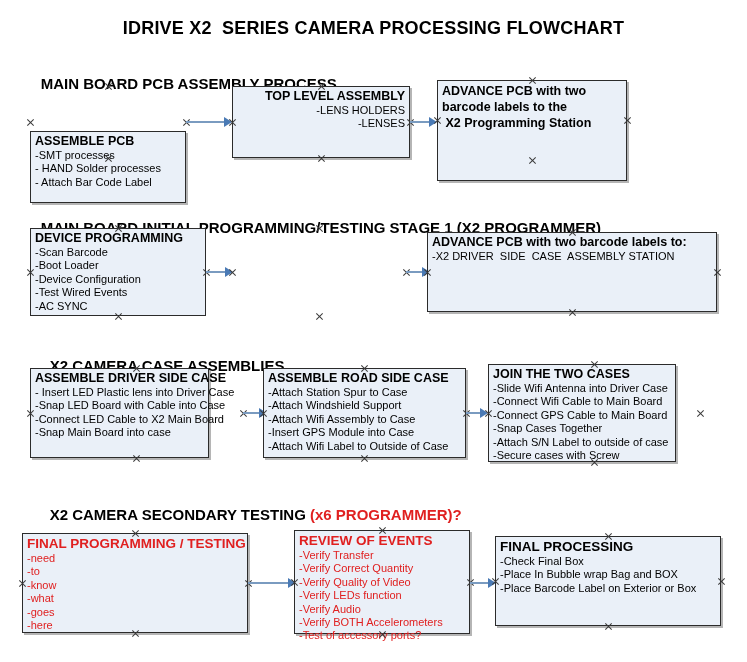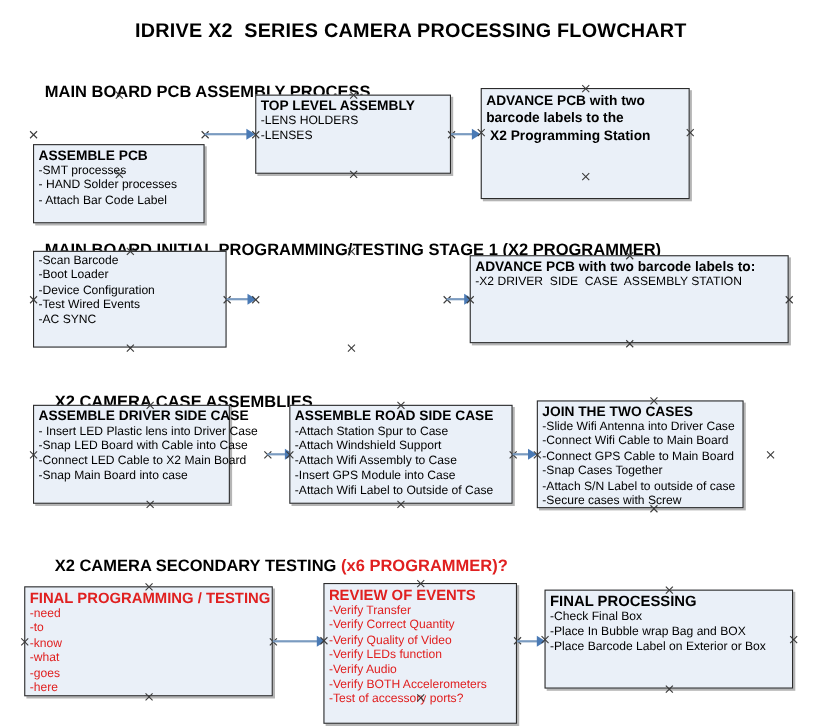--- a/index.html
+++ b/index.html
@@ -140,21 +140,21 @@
     <div class="node-line">- Attach Bar Code Label</div>
   </div>
   <div class="handle" style="left:108px; top:86px;"></div>
   <div class="handle" style="left:108px; top:158px;"></div>
   <div class="handle" style="left:30px;  top:122px;"></div>
   <div class="handle" style="left:186px; top:122px;"></div>
 
   <div class="conn" style="left:186px; top:121px; width:42px;"></div>
   <div class="arrow-head" style="left:224px; top:117px;"></div>
 
-  <div class="node" style="left:232px; top:86px; width:178px; height:72px;">
+  <div class="node" style="left:232px; top:86px; width:178px; height:72px;text-align:right;">
     <div class="node-title">TOP LEVEL ASSEMBLY</div>
     <div class="node-line">-LENS HOLDERS</div>
     <div class="node-line">-LENSES</div>
   </div>
   <div class="handle" style="left:321px; top:86px;"></div>
   <div class="handle" style="left:321px; top:158px;"></div>
   <div class="handle" style="left:232px; top:122px;"></div>
   <div class="handle" style="left:410px; top:122px;"></div>
 
   <div class="conn" style="left:410px; top:121px; width:22px;"></div>
@@ -168,20 +168,21 @@
   <div class="handle" style="left:532px; top:80px;"></div>
   <div class="handle" style="left:532px; top:160px;"></div>
   <div class="handle" style="left:437px; top:120px;"></div>
   <div class="handle" style="left:627px; top:120px;"></div>
 
   <div class="section-title" style="left:24px; top:202px;">
     <span>MAIN BOARD INITIAL PROGRAMMING/TESTING STAGE 1 (X2 PROGRAMMER)</span>
   </div>
 
   <div class="node plain" style="left:30px; top:228px; width:176px; height:88px;">
+    <div class="node-title">DEVICE PROGRAMMING</div>
     <div class="node-line">-Scan Barcode</div>
     <div class="node-line">-Boot Loader</div>
     <div class="node-line">-Device Configuration</div>
     <div class="node-line">-Test Wired Events</div>
     <div class="node-line">-AC SYNC</div>
   </div>
   <div class="handle" style="left:118px; top:228px;"></div>
   <div class="handle" style="left:118px; top:316px;"></div>
   <div class="handle" style="left:30px;  top:272px;"></div>
   <div class="handle" style="left:206px; top:272px;"></div>
@@ -269,21 +270,21 @@
     <div class="node-line">-here</div>
   </div>
   <div class="handle" style="left:135px; top:533px;"></div>
   <div class="handle" style="left:135px; top:633px;"></div>
   <div class="handle" style="left:22px;  top:583px;"></div>
   <div class="handle" style="left:248px; top:583px;"></div>
 
   <div class="conn" style="left:248px; top:582px; width:44px;"></div>
   <div class="arrow-head" style="left:288px; top:578px;"></div>
 
-  <div class="node red" style="left:294px; top:530px; width:176px; height:128px;">
+  <div class="node red" style="left:294px; top:530px; width:176px; height:104px;">
     <div class="node-title big">REVIEW OF EVENTS</div>
     <div class="node-line">-Verify Transfer</div>
     <div class="node-line">-Verify Correct Quantity</div>
     <div class="node-line">-Verify Quality of Video</div>
     <div class="node-line">-Verify LEDs function</div>
     <div class="node-line">-Verify Audio</div>
     <div class="node-line">-Verify BOTH Accelerometers</div>
     <div class="node-line">-Test of accessory ports?</div>
   </div>
   <div class="handle" style="left:382px; top:530px;"></div>

